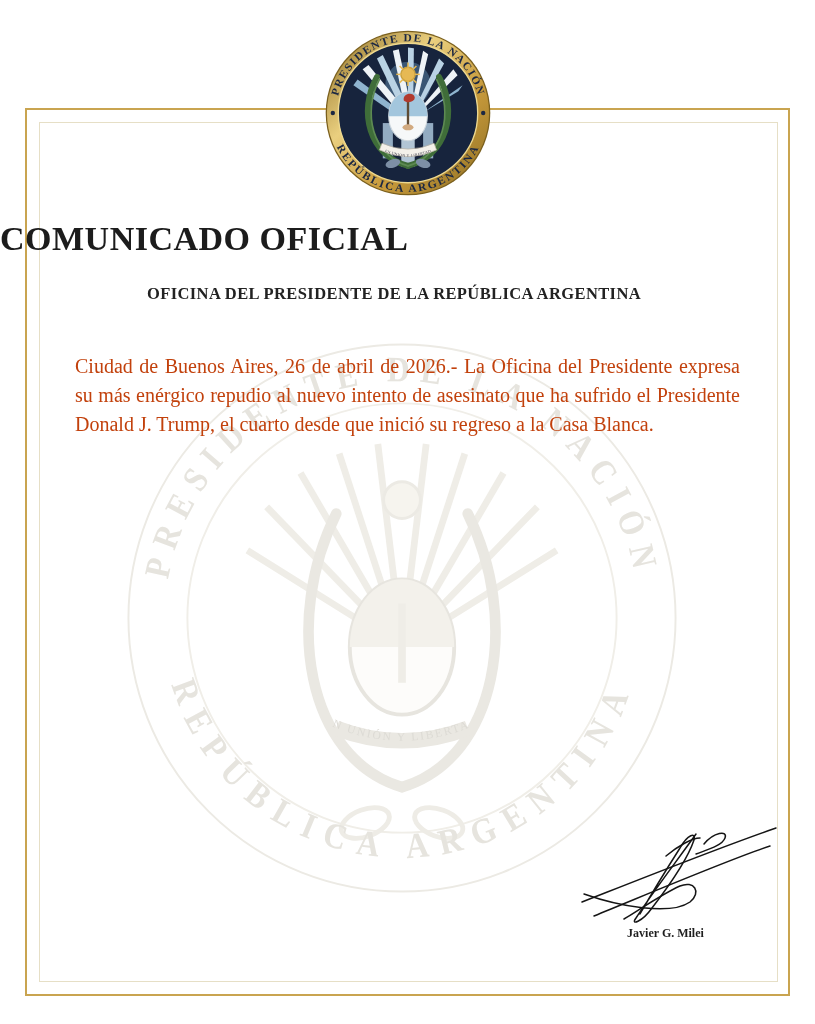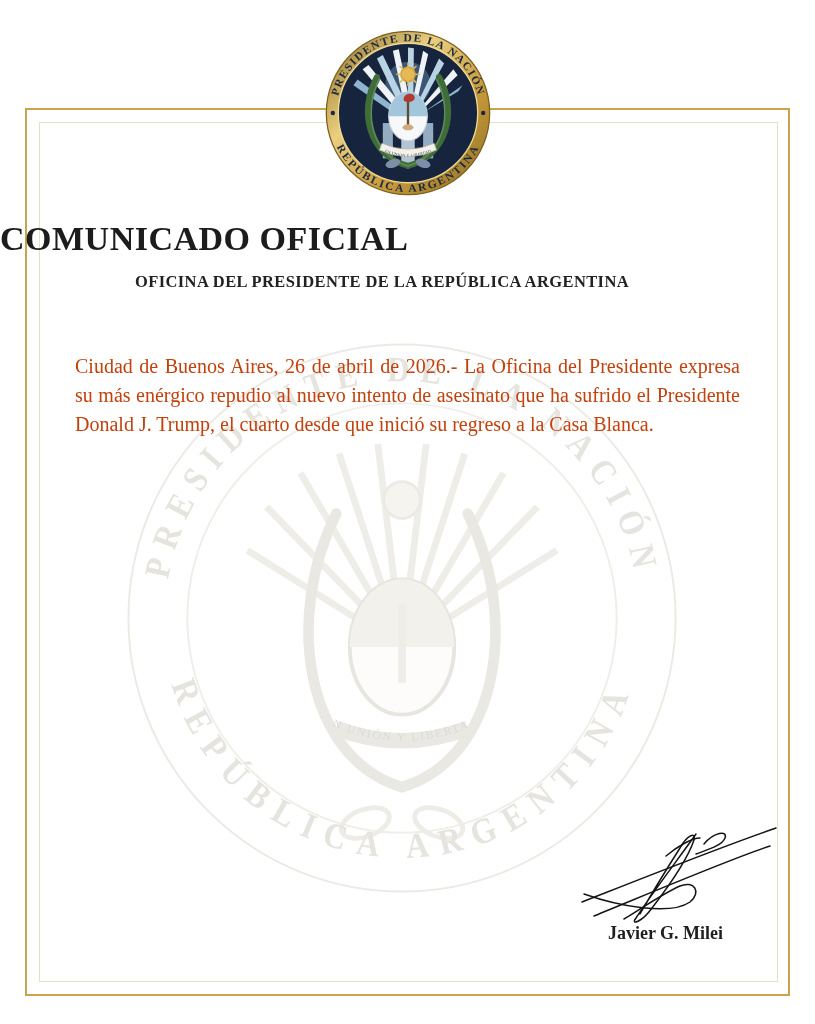--- a/index.html
+++ b/index.html
@@ -20,38 +20,38 @@
   }
   .seal{
     position:absolute;left:324px;top:29px;width:168px;height:168px;
   }
   .doc-title{
     position:absolute;left:0;top:220px;width:815px;margin:0;
     text-align:left;font-size:34px;font-weight:700;color:#1c1c1c;
     letter-spacing:.5px;
   }
   .doc-subtitle{
-    position:absolute;left:0;top:268px;width:756px;margin:4px;
+    position:absolute;left:0;top:268px;width:756px;margin:16px;
     text-align:center;font-size:16.5px;font-weight:700;color:#222;
     letter-spacing:.4px;
   }
   .body-text{
     position:absolute;left:75px;top:352px;width:665px;
     font-size:20px;line-height:28.8px;color:#c2410c;
   }
   .body-text p{
     margin:0 0 28.5px 0;text-align:justify;text-justify:inter-word;
   }
   .body-text p:last-child{margin-bottom:0;}
   .signature-scrawl{
     position:absolute;left:578px;top:820px;width:202px;height:106px;
   }
   .signer{
     position:absolute;left:563px;top:924px;width:205px;
-    text-align:center;color:#1f1f1f;font-weight:700;font-size:18px;
+    text-align:center;color:#1f1f1f;font-weight:700;font-size:12px;
     line-height:18.5px;
   }
   .signer div{white-space:nowrap;}
   svg text{font-family:"Liberation Serif","DejaVu Serif",serif;}
 </style>
 </head>
 <body>
 
 <svg class="watermark" viewBox="0 0 600 600" aria-hidden="true">
   <defs>

